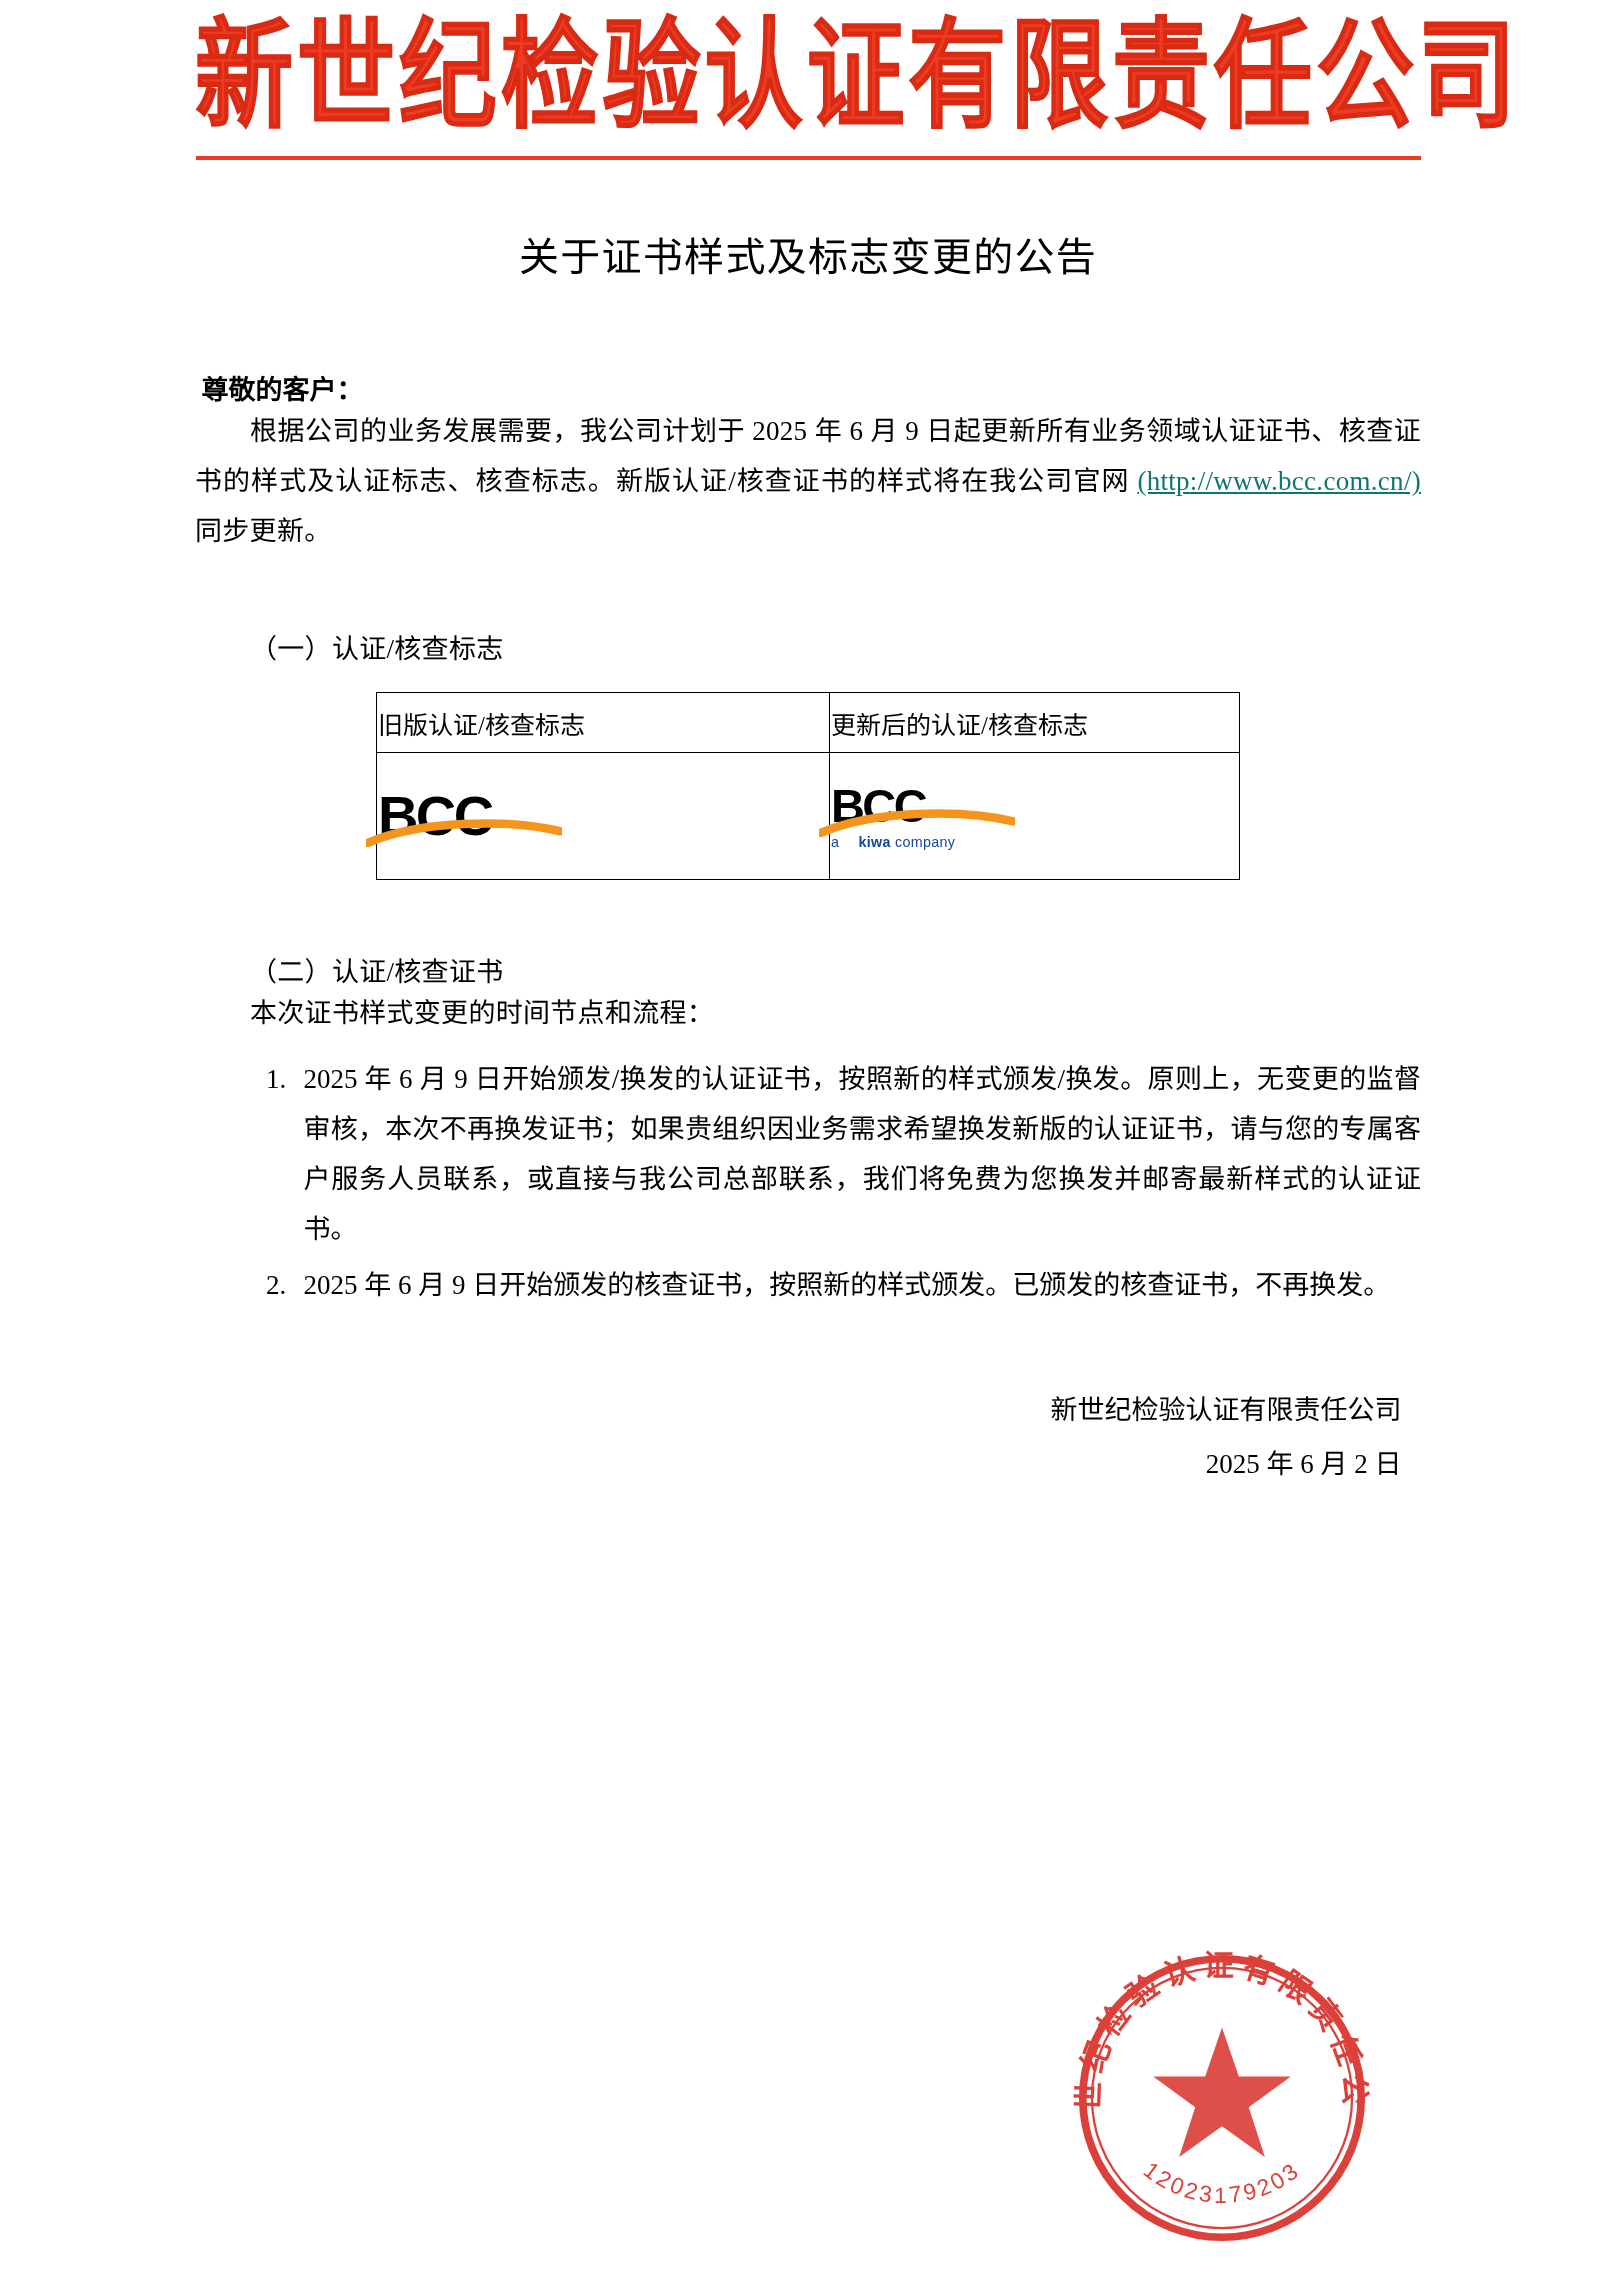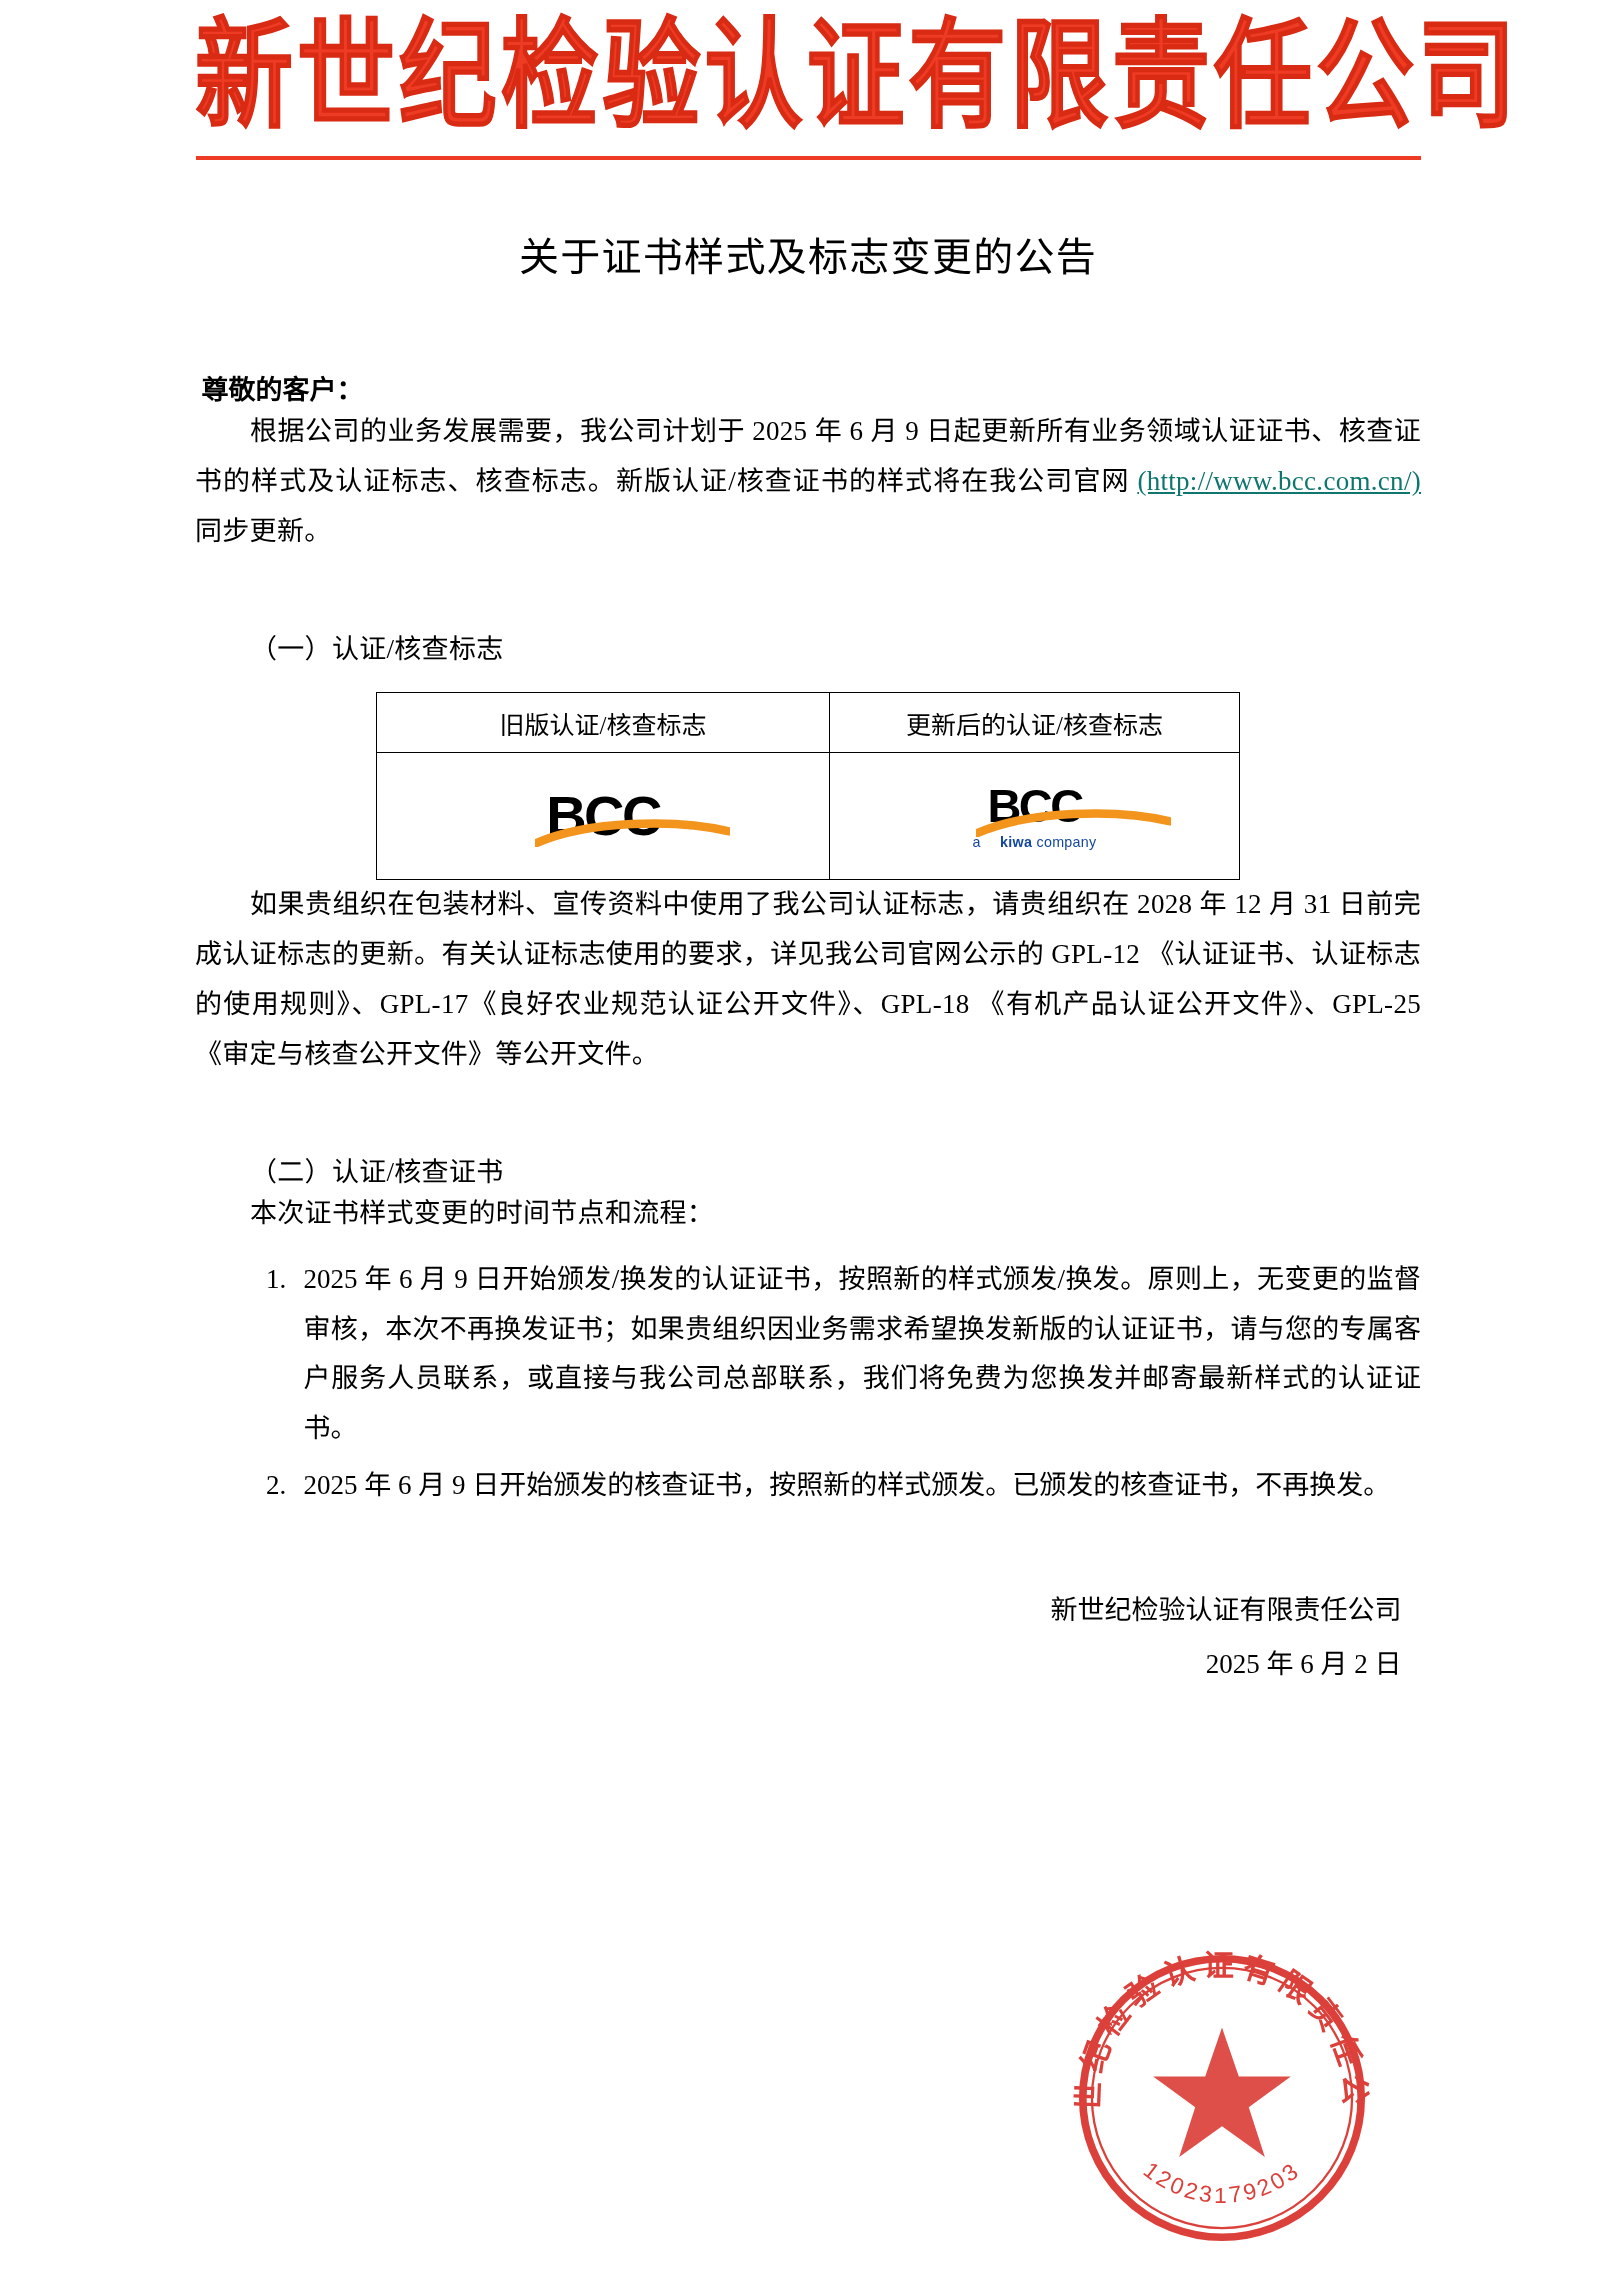--- a/index.html
+++ b/index.html
@@ -99,21 +99,20 @@
     margin-top: 26px;
     display: flex;
     justify-content: center;
   }
   table.logo-table {
     border-collapse: collapse;
     table-layout: fixed;
   }
   table.logo-table td {
     border: 1.3px solid #000000;
-    text-align: center;
     vertical-align: middle;
   }
   table.logo-table td.head {
     height: 57px;
     font-size: 25px;
   }
   table.logo-table td.cell {
     height: 124px;
   }
   .col-a { width: 450px; }
@@ -235,21 +234,20 @@
               <path d="M2,40 C80,6 215,2 298,22" fill="none" stroke="#f3941d" stroke-width="13" stroke-linecap="round"></path>
             </svg>
           </span>
           <div class="bcc-sub"><span>a </span><b>kiwa</b><span> company</span></div>
         </td>
       </tr>
     </tbody>
       </table>
   </div>
 
-  <p class="body indent gap-lg">如果贵组织在包装材料、宣传资料中使用了我公司认证标志，请贵组织在 2028 年 12 月 31 日前完成认证标志的更新。有关认证标志使用的要求，详见我公司官网公示的 GPL-12 《认证证书、认证标志的使用规则》、GPL-17《良好农业规范认证公开文件》、GPL-18 《有机产品认证公开文件》、GPL-25 《审定与核查公开文件》等公开文件。</p>
 
   <div class="section-label gap-xl">（二）认证/核查证书</div>
   <p class="body indent gap-md">本次证书样式变更的时间节点和流程：</p>
 
   <ol class="steps">
     <li>2025 年 6 月 9 日开始颁发/换发的认证证书，按照新的样式颁发/换发。原则上，无变更的监督审核，本次不再换发证书；如果贵组织因业务需求希望换发新版的认证证书，请与您的专属客户服务人员联系，或直接与我公司总部联系，我们将免费为您换发并邮寄最新样式的认证证书。</li>
     <li>2025 年 6 月 9 日开始颁发的核查证书，按照新的样式颁发。已颁发的核查证书，不再换发。</li>
   </ol>
 
 

